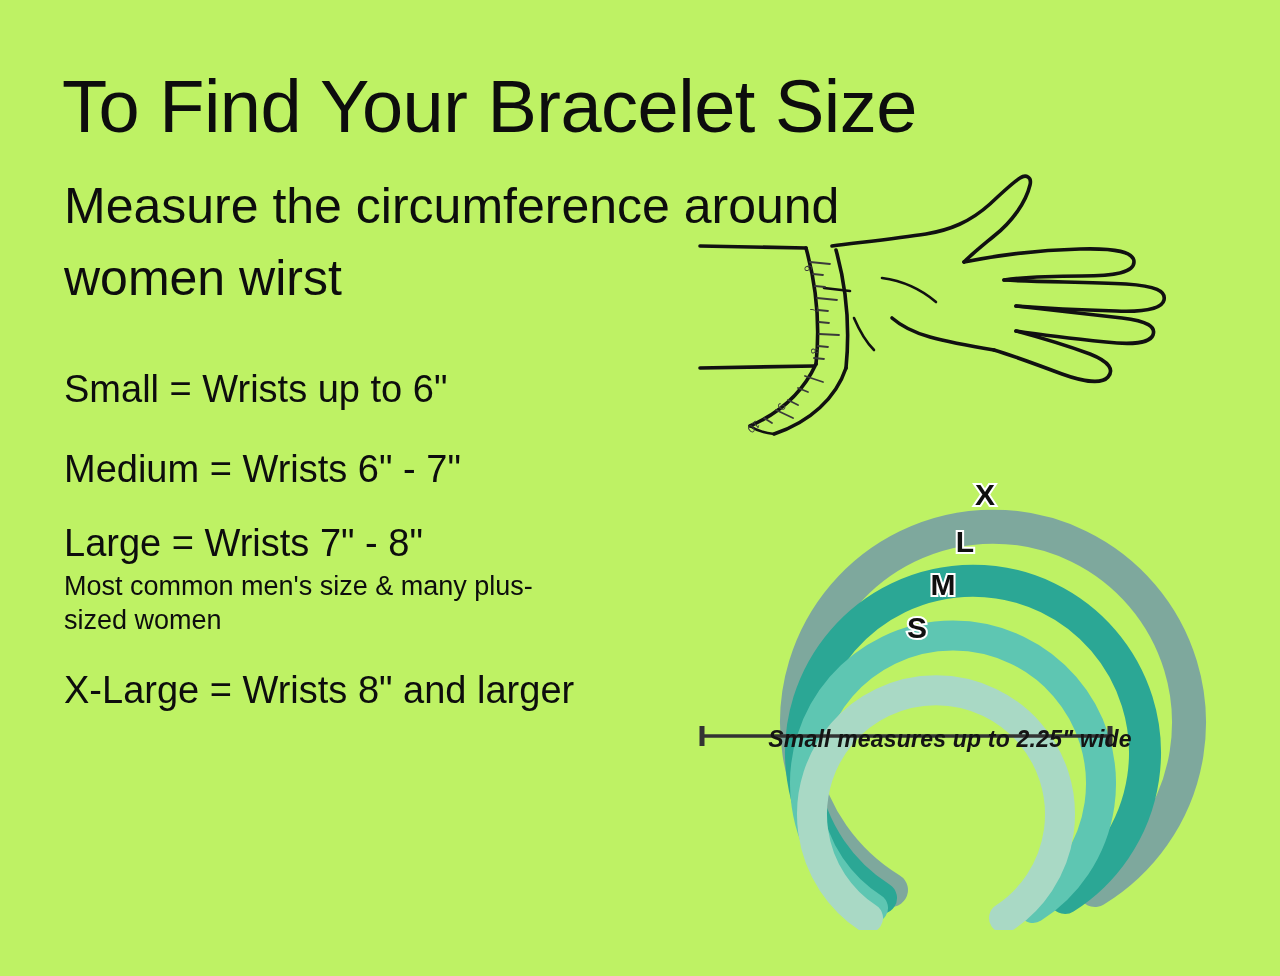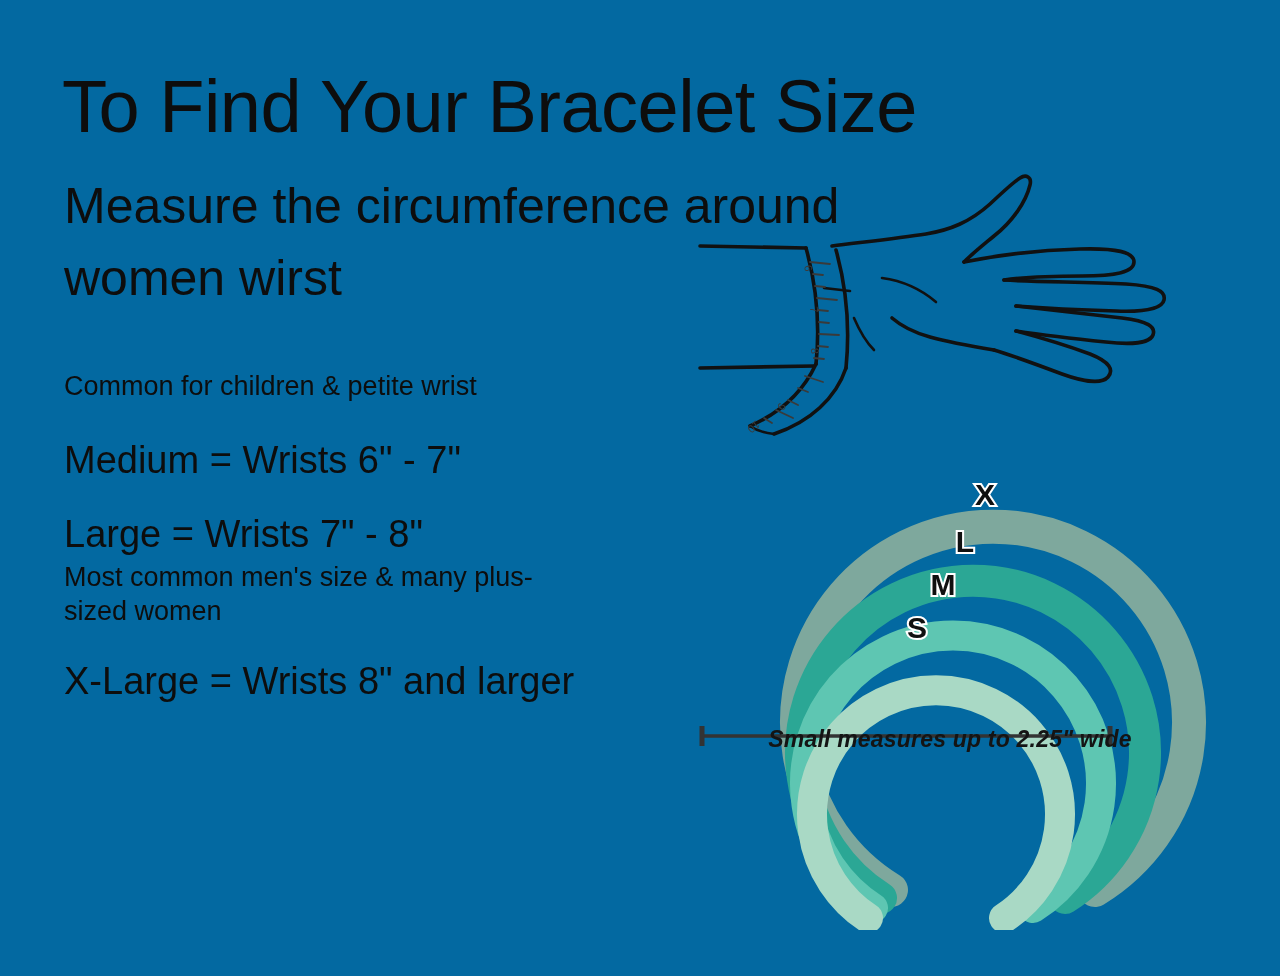--- a/index.html
+++ b/index.html
@@ -8,21 +8,21 @@
     background: #ffffff;
   }
   body {
     font-family: "Liberation Sans", sans-serif;
     color: #0d0d0d;
   }
   #page {
     position: relative;
     width: 1280px;
     height: 976px;
-    background: #0369a1;
+    background: #bef264;
     overflow: hidden;
   }
 
   
   #title {
     position: absolute;
     left: 62px;
     top: 14px;
     font-size: 74px;
     line-height: 86px;
@@ -117,21 +117,21 @@
 
 <div id="page">
 
   <h1 id="title">To Find Your Bracelet Size</h1>
 
   <h2 id="subtitle">Measure the circumference around women wirst</h2>
 
   <div id="size-list">
 
     <div class="size-entry entry-small">
-      <div class="size-desc">Common for children &amp; petite wrist</div>
+      <div class="size-head">Small = Wrists up to 6"</div>
     </div>
 
     <div class="size-entry entry-medium">
       <div class="size-head">Medium = Wrists 6" - 7"</div>
     </div>
 
     <div class="size-entry entry-large">
       <div class="size-head">Large = Wrists 7" - 8"</div>
       <div class="size-desc">Most common men's size &amp; many plus-sized women</div>
     </div>

